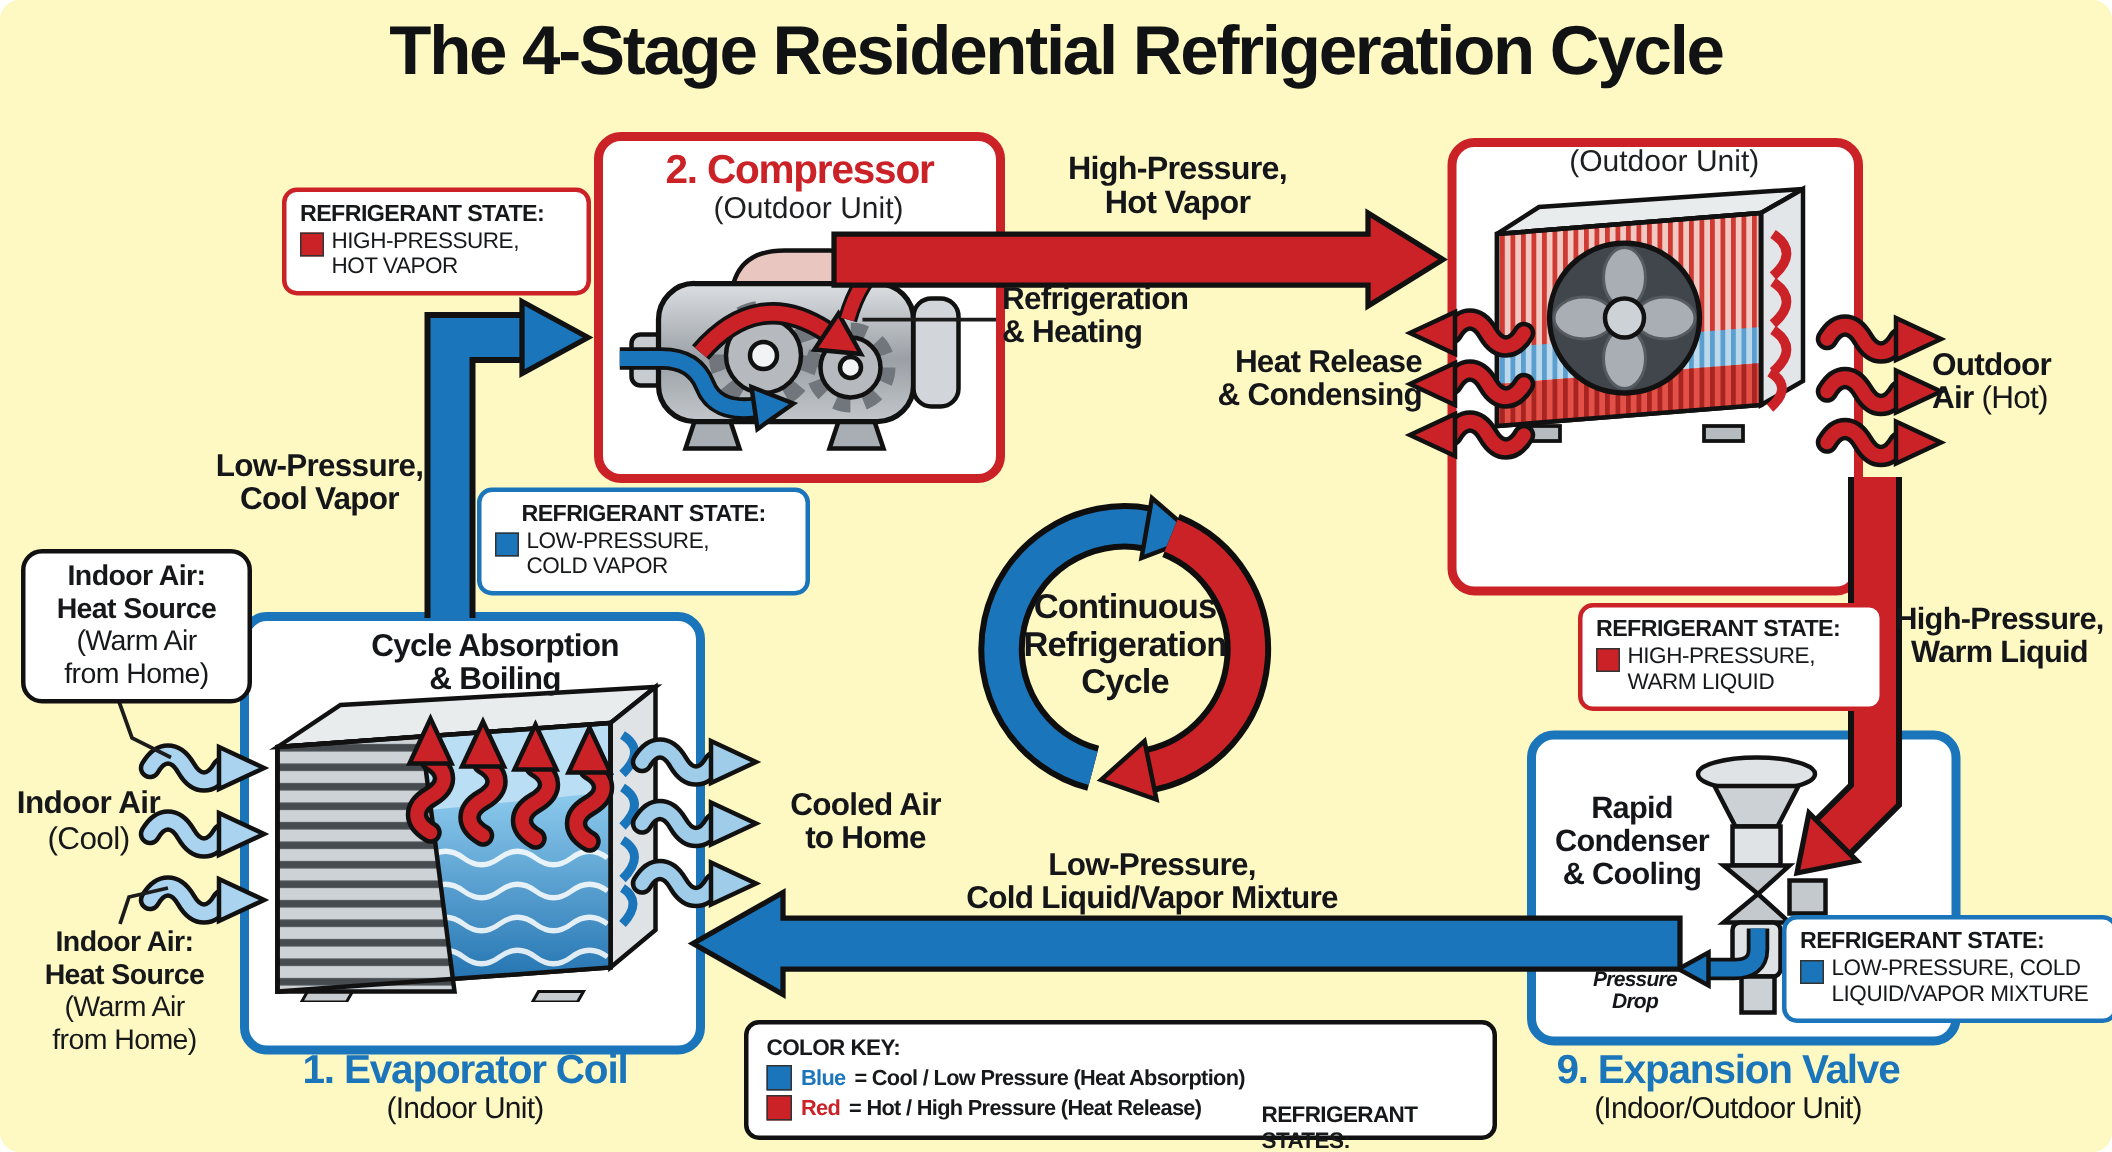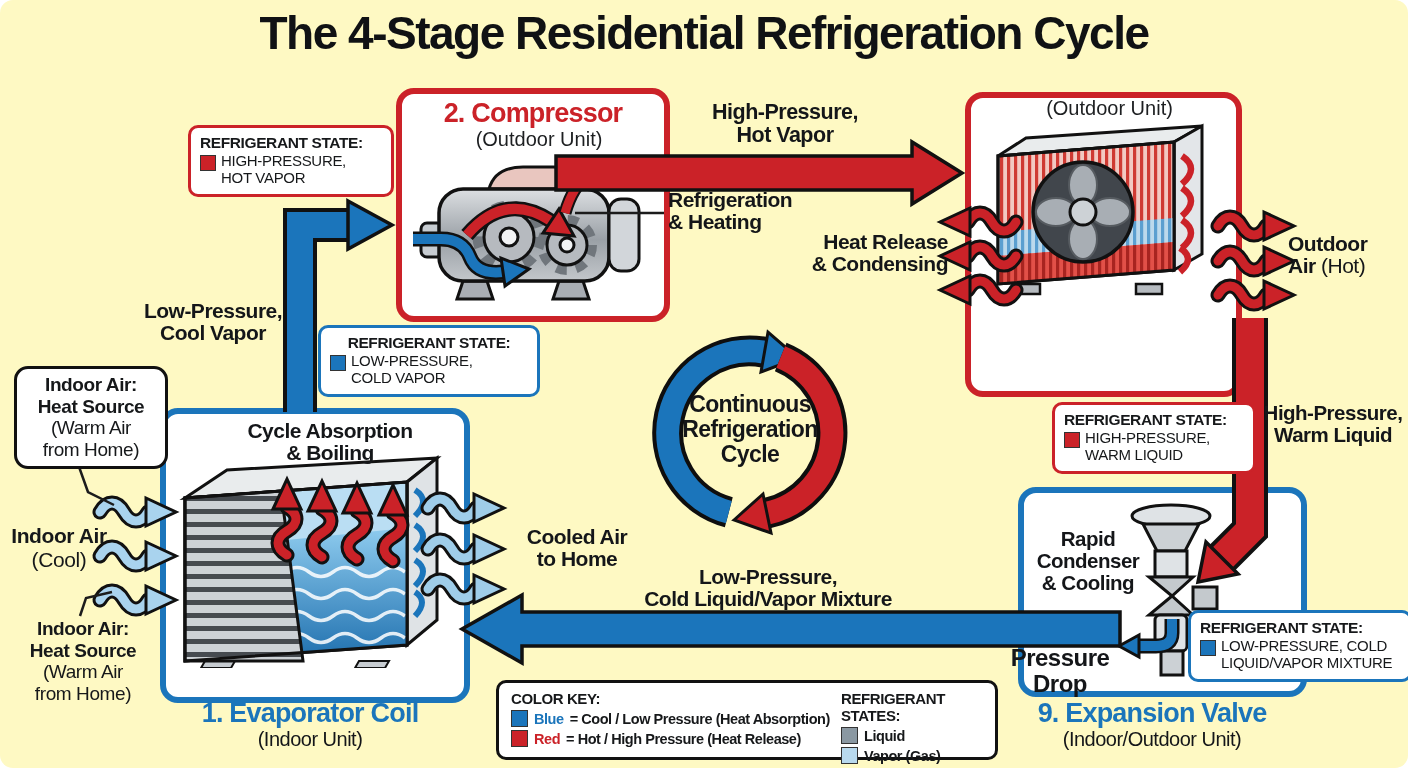--- a/index.html
+++ b/index.html
@@ -21,21 +21,21 @@
   .st-lines{font-size:15px;font-weight:400;line-height:1.12;letter-spacing:-0.3px;}
   .lbl{position:absolute;font-weight:700;font-size:21px;line-height:1.07;letter-spacing:-0.5px;
        text-align:center;z-index:6;color:#141619;}
   .lbl .reg{font-weight:400;}
   .overlay{position:absolute;left:0;top:0;z-index:4;pointer-events:none;}
   .illus{display:block;margin:0 auto;}
   .cycle-text{font-size:23px;font-weight:800;letter-spacing:-0.6px;line-height:1.08;}
   .legend{position:absolute;left:496px;top:680px;width:502px;height:80px;border:3px solid #111;
           border-radius:10px;background:#fff;z-index:7;display:flex;padding:7px 8px 5px 12px;box-sizing:border-box;}
   .leg-col-l{width:330px;flex:none;}
-  .leg-col-r{width:146px;flex:none;}
+  .leg-col-r{width:146px;flex:none;margin-top:45px;}
   .leg-head{font-size:15px;font-weight:800;letter-spacing:-0.4px;}
   .leg-row{display:flex;align-items:center;gap:6px;font-size:14.5px;font-weight:700;letter-spacing:-0.45px;margin-top:3px;}
   .leg-sw{width:15px;height:15px;flex:none;border:1px solid #333;}
   .blue-w{color:#1b75bb;} .red-w{color:#cb2228;}
   .ind-box{position:absolute;border:3px solid #111;border-radius:14px;background:#fff;z-index:6;
            text-align:center;font-size:19px;line-height:1.14;padding:5px 4px;letter-spacing:-0.4px;}
   .ind-plain{position:absolute;z-index:6;text-align:center;font-size:19px;line-height:1.14;letter-spacing:-0.4px;}
   .b{font-weight:700;}
 </style>
 </head>
@@ -343,21 +343,21 @@
     <span>Cycle Absorption</span><br>
     <span>&amp; Boiling</span>
   </div>
 
   <div class="lbl" style="left:1028px;top:528px;width:120px;font-size:20.5px;">
     <span>Rapid</span><br>
     <span>Condenser</span><br>
     <span>&amp; Cooling</span>
   </div>
 
-  <div class="lbl" style="left:1000px;top:645px;width:120px;font-size:24px;">
+  <div class="lbl" style="left:1030px;top:645px;width:120px;font-size:14px;font-style:italic;">
     <span>Pressure</span><br>
     <span>Drop</span>
   </div>
 
   <div class="ind-box" style="left:14px;top:366px;width:140px;">
     <span class="b">Indoor Air:</span><br>
     <span class="b">Heat Source</span><br>
     <span>(Warm Air</span><br>
     <span>from Home)</span>
   </div>

